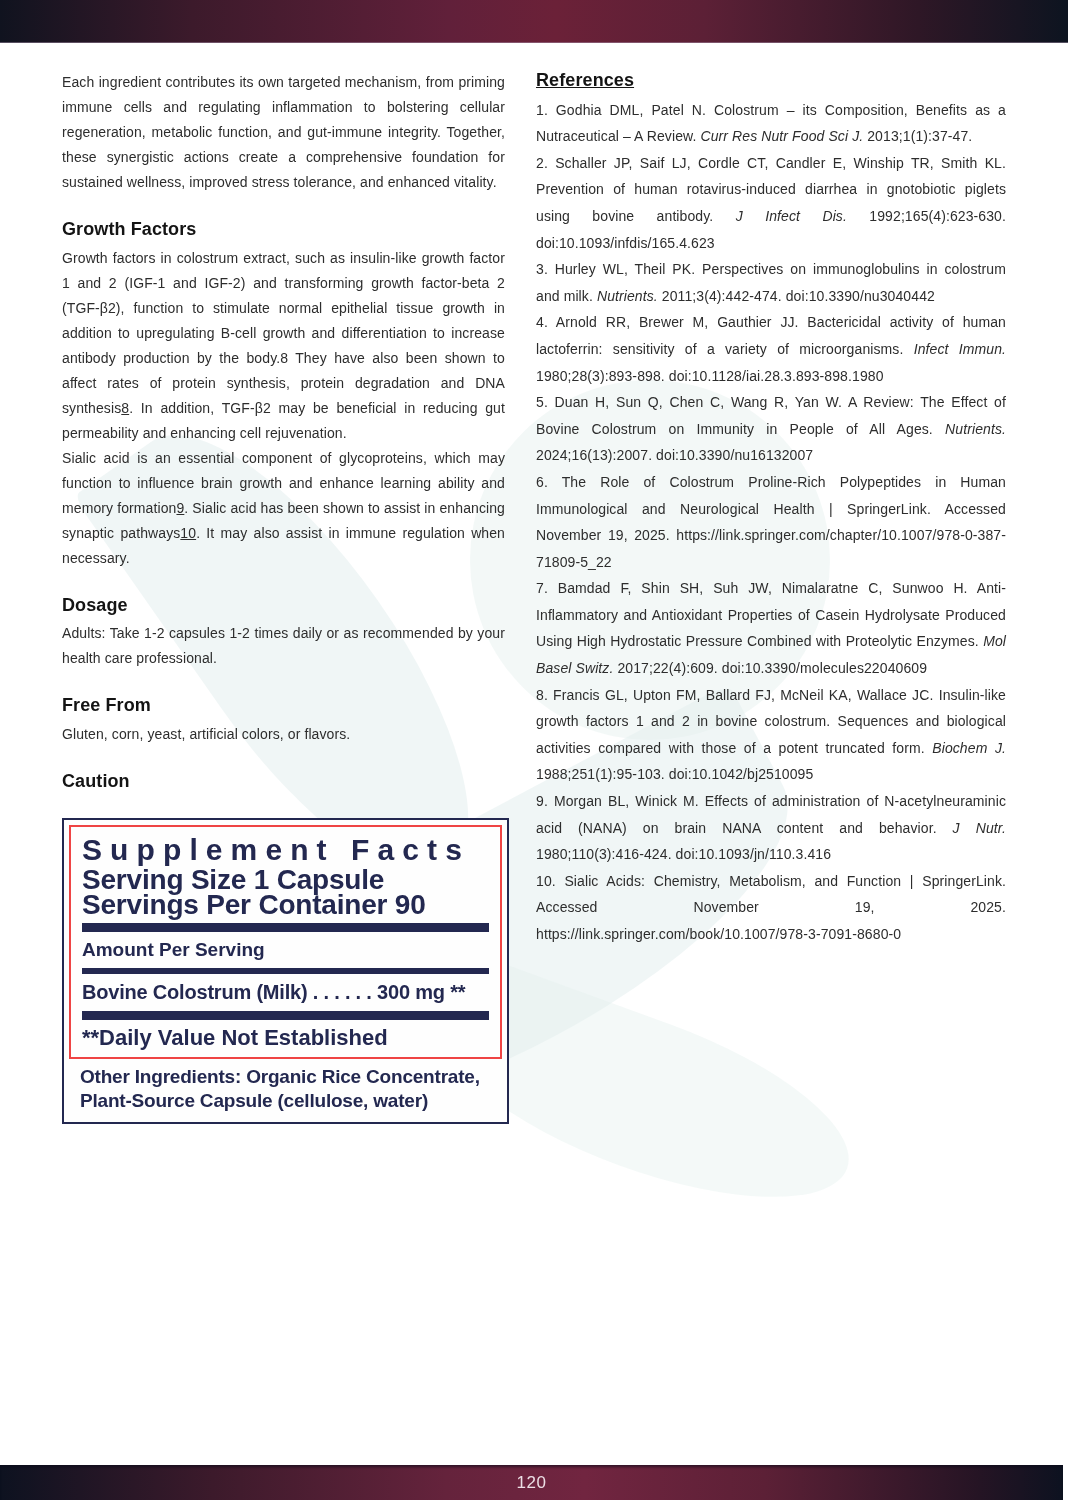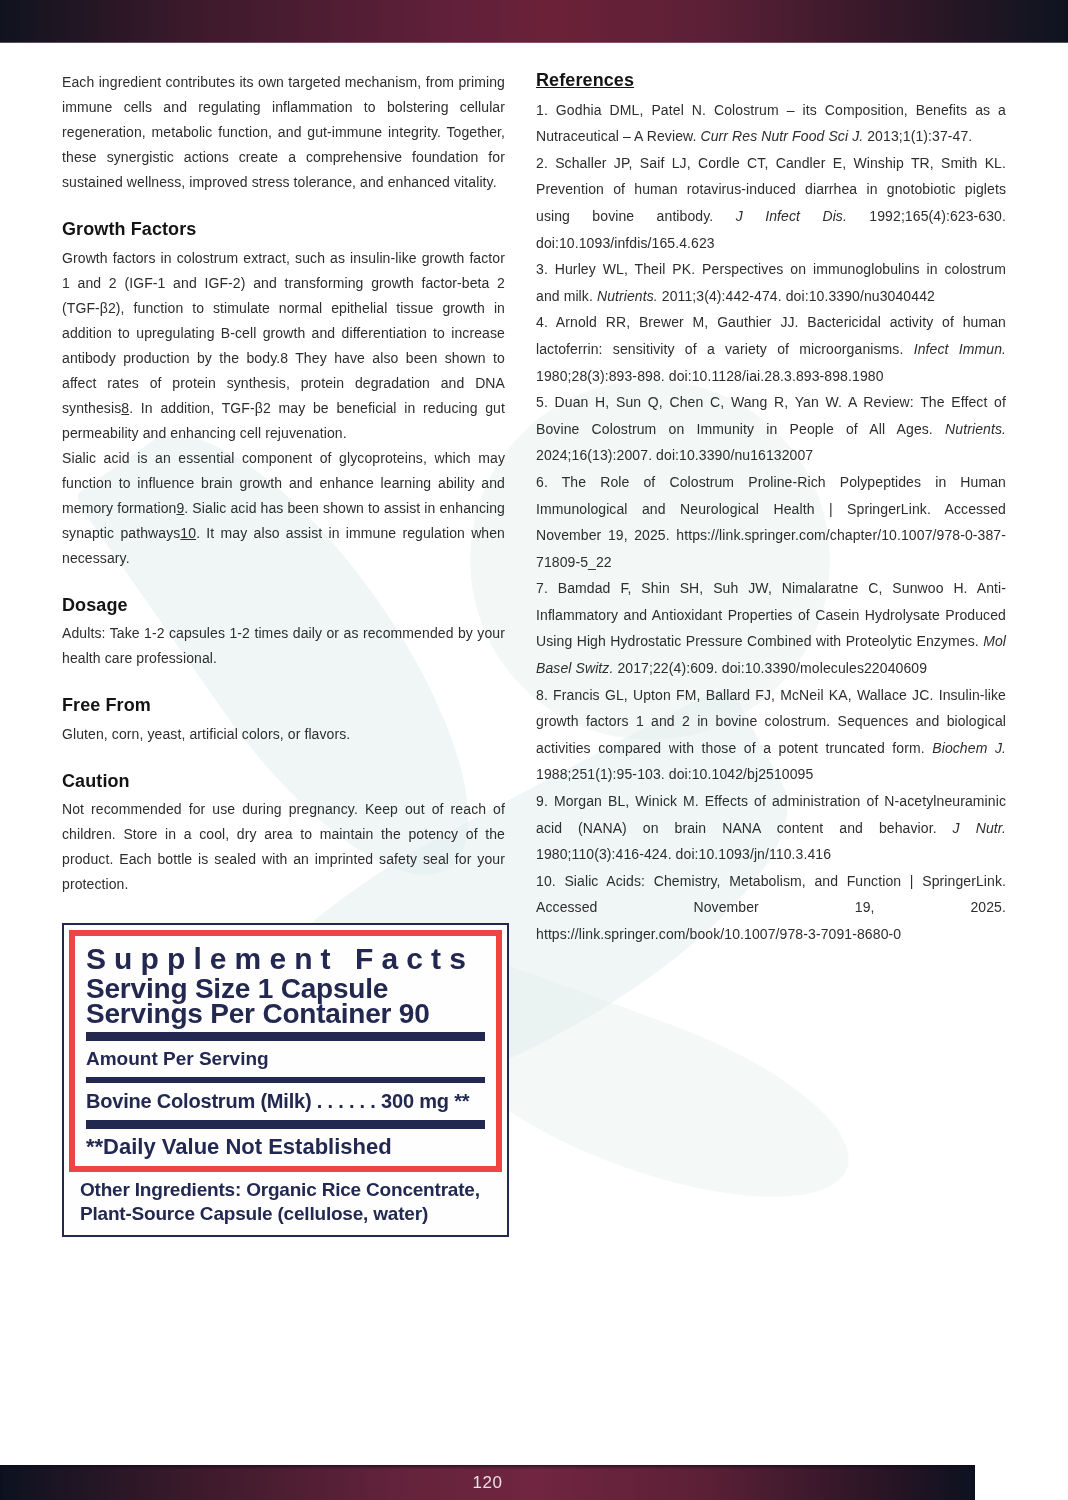--- a/index.html
+++ b/index.html
@@ -9,21 +9,21 @@
     font-family:"Liberation Sans","DejaVu Sans",sans-serif;
     -webkit-font-smoothing:antialiased;
   }
   
   .top-band{
     position:absolute;top:0;left:0;width:1068px;height:42px;z-index:3;
     background:linear-gradient(90deg,#10131f 0%,#3c1a2b 18%,#61203a 42%,#6b2138 52%,#5c2036 66%,#2e1726 86%,#0d1420 100%);
     border-bottom:1px solid rgba(170,150,175,0.45);
   }
   .bottom-band{
-    position:absolute;bottom:0;left:0;width:975px;height:35px;z-index:3;
+    position:absolute;bottom:0;left:0;width:1063px;height:35px;z-index:3;
     background:linear-gradient(90deg,#0d1220 0%,#3c1a2b 20%,#65233c 42%,#712540 55%,#5c2036 72%,#251424 92%,#0d1220 100%);
     box-shadow:inset 0 3px 3px -1px rgba(8,8,24,0.6);
     display:flex;align-items:center;justify-content:center;
   }
   .page-number{color:#ecdfe5;font-size:17px;letter-spacing:0.5px;}
   
   .watermark{position:absolute;inset:0;z-index:0;pointer-events:none;}
   .leaf{position:absolute;background:#e4efee;opacity:0.55;}
   .leaf-1{width:520px;height:190px;left:40px;top:560px;border-radius:50% 50% 50% 4%;transform:rotate(55deg);}
   .leaf-2{width:640px;height:230px;left:180px;top:820px;border-radius:50% 4% 50% 50%;transform:rotate(-28deg);}
@@ -46,21 +46,21 @@
   }
   .heading.first{margin-top:0;text-decoration:underline;}
   .ref-item{line-height:26.6px;}
   .it{font-style:italic;}
   .un{text-decoration:underline;}
   
   .supp-box{
     margin-top:26px;border:2px solid #232850;background:#fefefe;
     padding:5px;color:#232850;width:433px;
   }
-  .supp-inner{border:6px solid #ef4444;padding:6px 11px 7px 11px;}
+  .supp-inner{border:2px solid #ef4444;padding:6px 11px 7px 11px;}
   .supp-title{
     font-size:30px;font-weight:800;letter-spacing:0.27em;line-height:34px;
     white-space:nowrap;color:#232850;
   }
   .supp-line{font-size:28px;font-weight:700;line-height:25px;letter-spacing:-0.2px;}
   .supp-bar{background:#232850;height:9px;margin:6px 0;}
   .supp-bar.thin{height:6px;}
   .supp-amount{font-size:19px;font-weight:700;line-height:24px;}
   .supp-row{font-size:20px;font-weight:600;line-height:25px;letter-spacing:-0.2px;}
   .supp-dv{font-size:22px;font-weight:700;line-height:24px;}
@@ -109,23 +109,20 @@
 
   <div>
     <div class="heading">Free From</div>
     <div>
             <p class="body-text"><span>Gluten, corn, yeast, artificial colors, or flavors.</span></p>
           </div>
   </div>
 
   <div>
     <div class="heading">Caution</div>
-    <div>
-            <p class="body-text"><span>Not recommended for use during pregnancy. Keep out of reach of children. Store in a cool, dry area to maintain the potency of the product. Each bottle is sealed with an imprinted safety seal for your protection.</span></p>
-          </div>
   </div>
 </div>
 
     <div class="supp-box">
       <div class="supp-inner">
         <div class="supp-title">Supplement Facts</div>
         <div class="supp-line">Serving Size 1 Capsule</div>
         <div class="supp-line">Servings Per Container 90</div>
         <div class="supp-bar"></div>
         <div class="supp-amount">Amount Per Serving</div>

